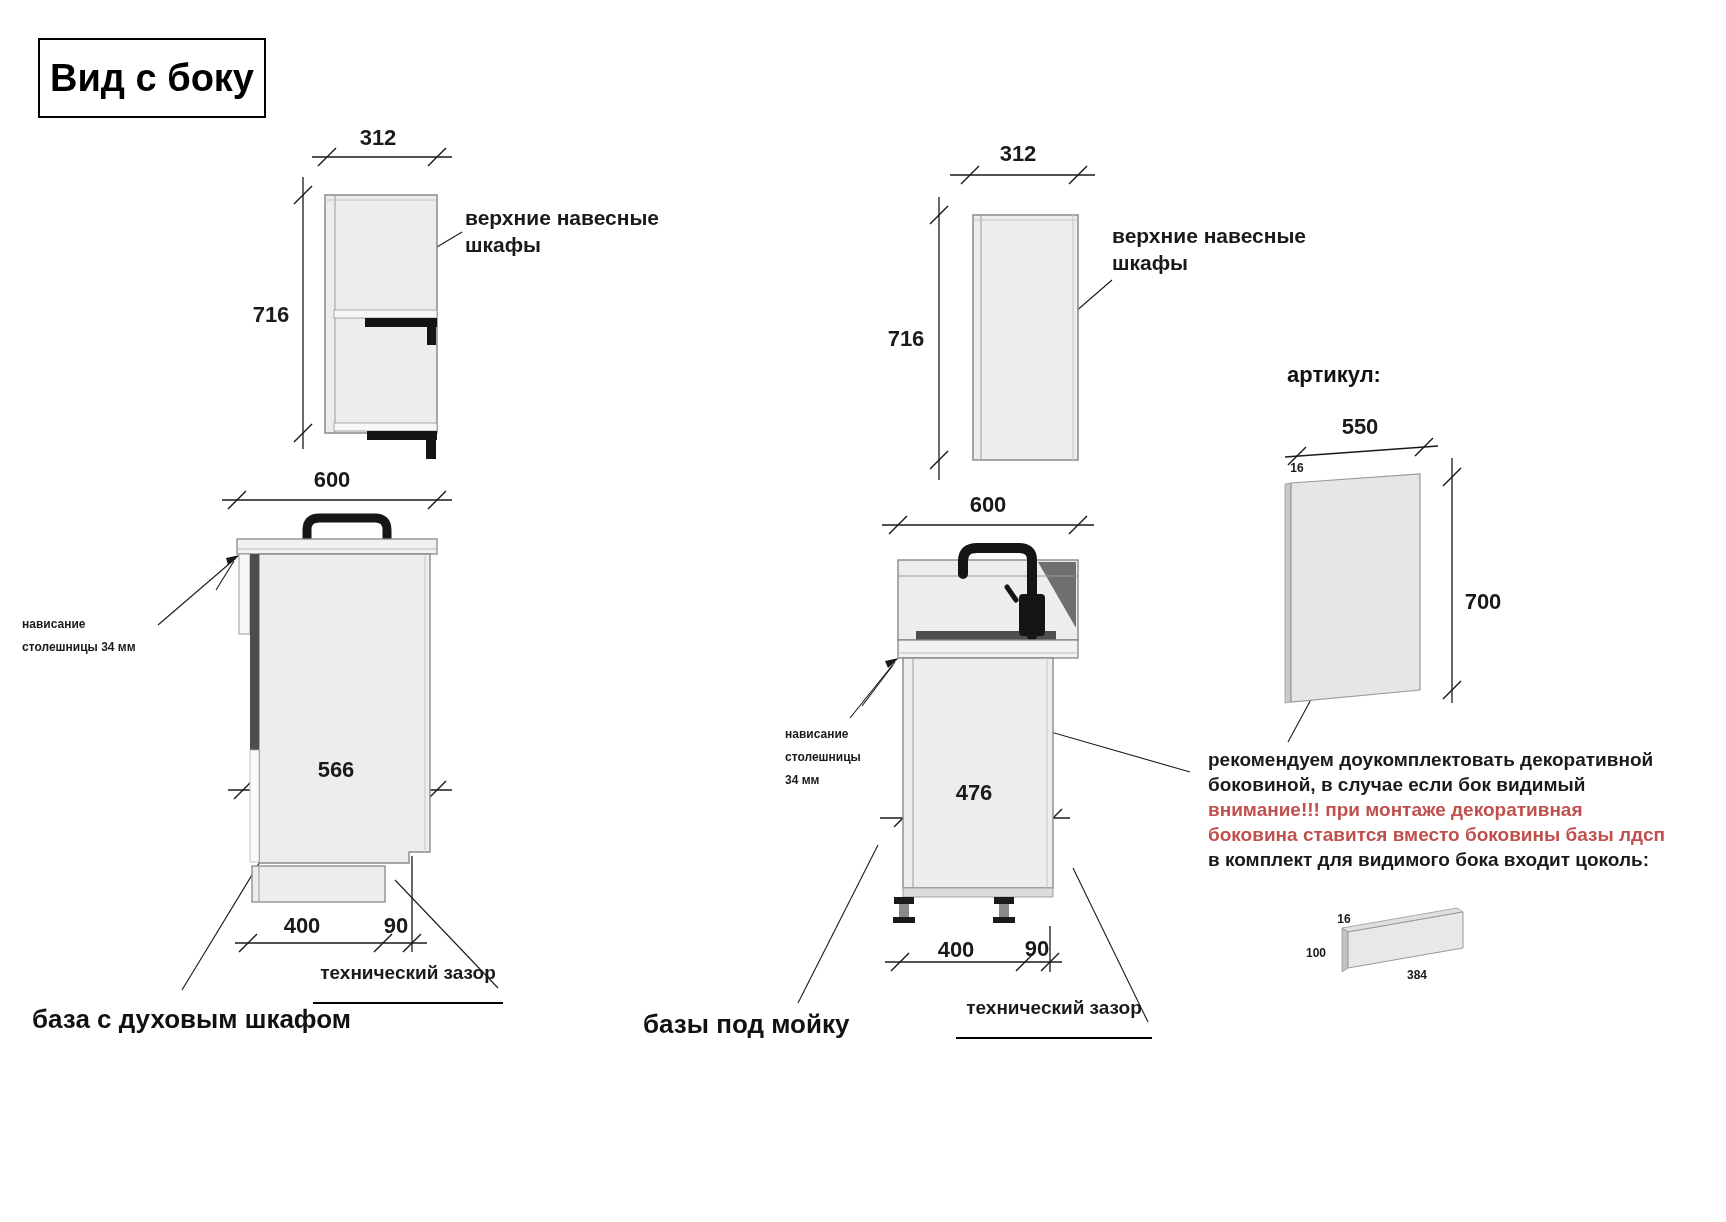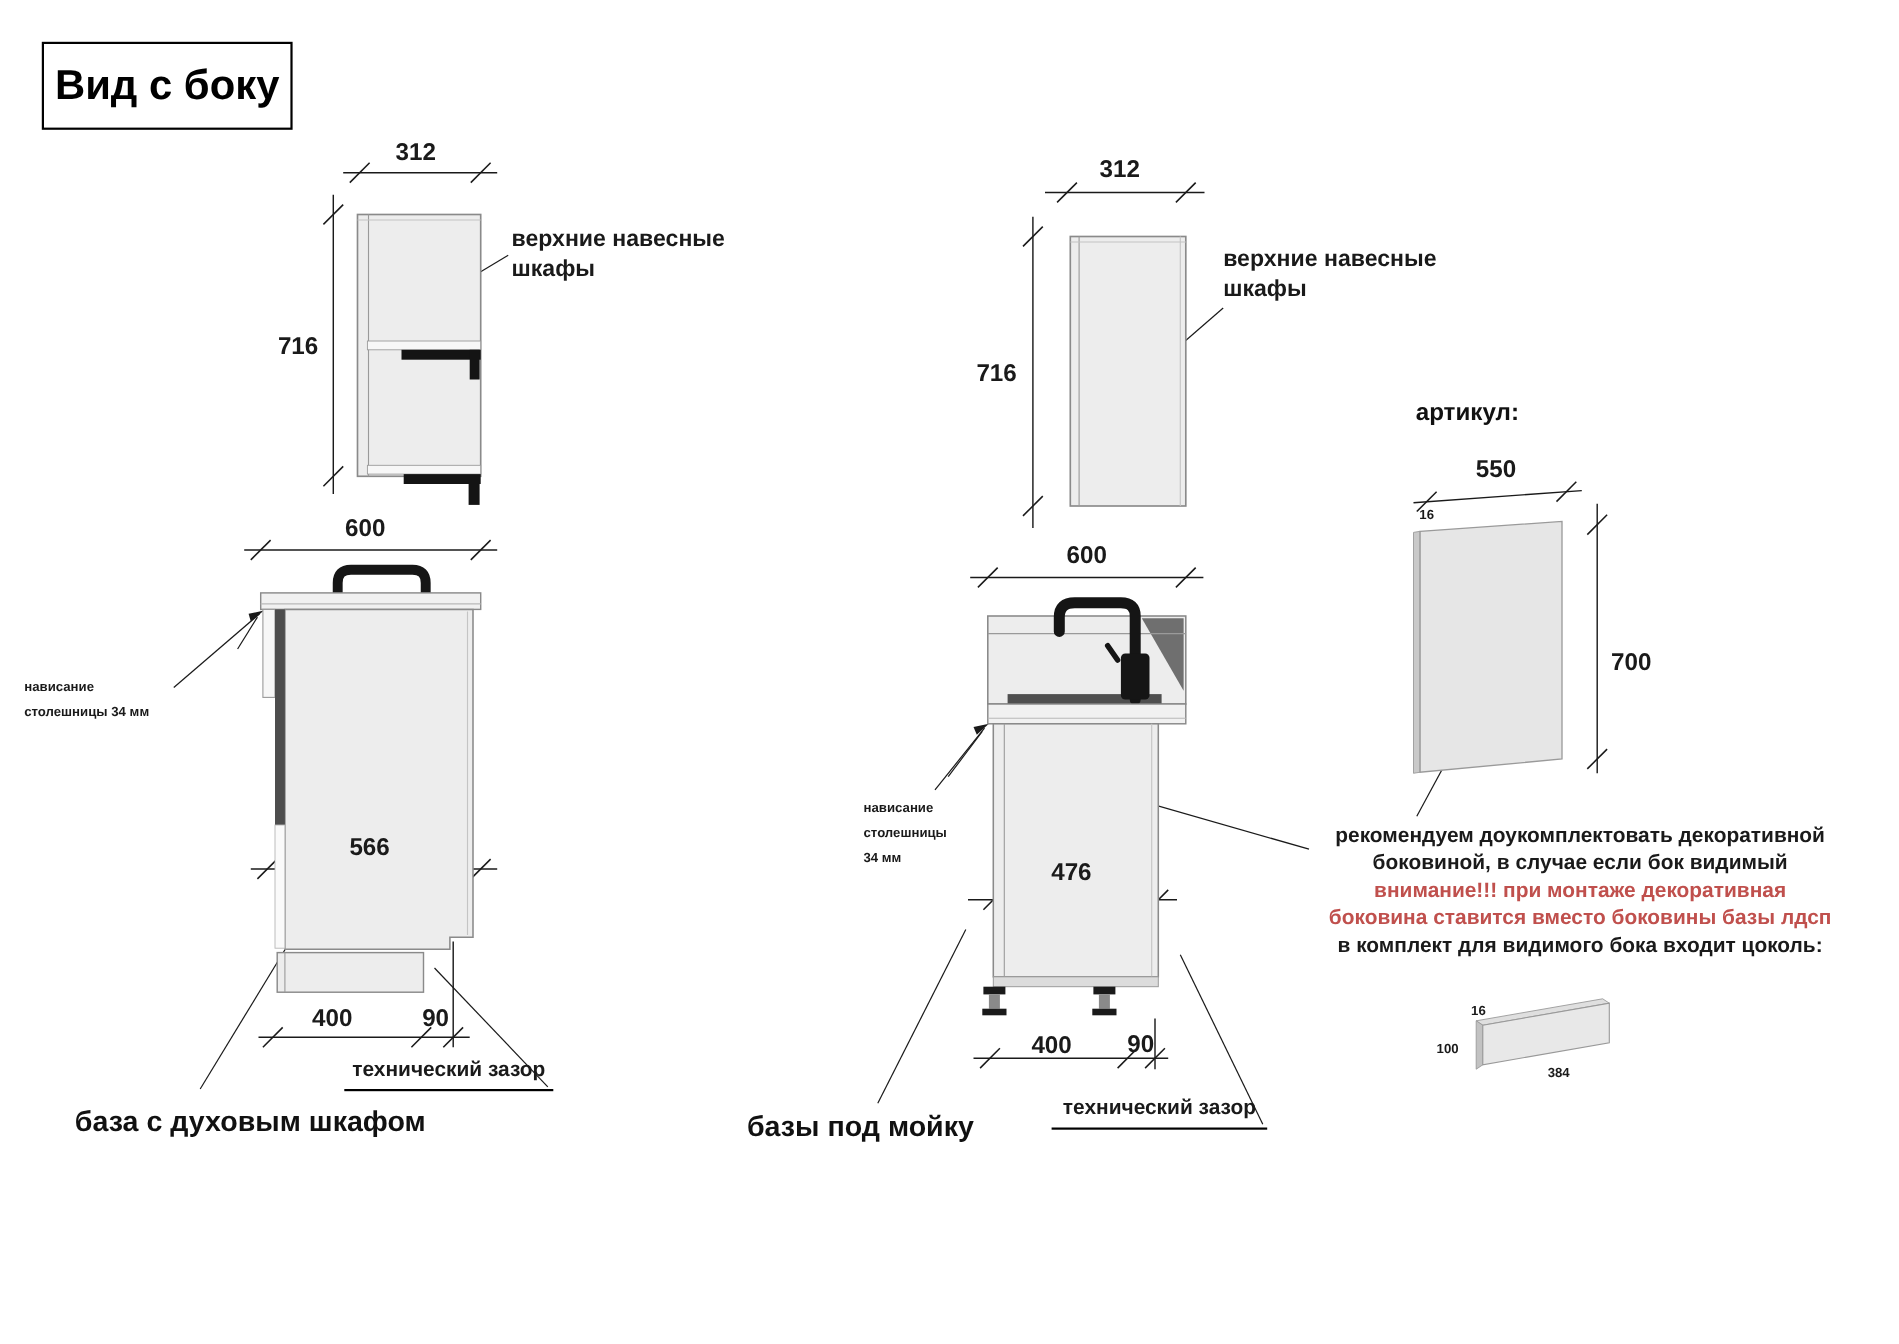--- a/index.html
+++ b/index.html
@@ -5,25 +5,25 @@
   html,body{margin:0;padding:0;background:#fff;}
   #page{position:relative;width:1726px;height:1222px;background:#ffffff;overflow:hidden;
         font-family:"Liberation Sans", sans-serif;color:#1a1a1a;}
   svg{position:absolute;left:0;top:0;}
   .dim{position:absolute;font-weight:bold;font-size:22px;white-space:nowrap;
        transform:translateX(-50%);color:#1a1a1a;}
   .dim.sm{font-size:12px;}
   .lbl{position:absolute;font-weight:bold;font-size:21px;line-height:27px;white-space:nowrap;color:#1a1a1a;}
   .lbl.oh{font-size:12px;line-height:23px;}
   .tg{position:absolute;font-weight:bold;font-size:19px;text-align:center;
-      border-bottom:2px solid #000;padding-bottom:6px;color:#1a1a1a;}
-  .big{position:absolute;font-weight:bold;font-size:26px;white-space:nowrap;color:#111;margin-left:36px;}
+      border-bottom:2px solid #000;padding-bottom:18px;color:#1a1a1a;}
+  .big{position:absolute;font-weight:bold;font-size:26px;white-space:nowrap;color:#111;}
   .title-box{position:absolute;left:38px;top:38px;width:224px;height:76px;border:2px solid #000;
       display:flex;align-items:center;justify-content:center;font-size:38px;font-weight:bold;color:#000;}
-  .note{position:absolute;left:1208px;top:747px;font-weight:bold;font-size:19px;line-height:25px;white-space:nowrap;text-align:center;}
+  .note{position:absolute;left:1208px;top:747px;font-weight:bold;font-size:19px;line-height:25px;white-space:nowrap;}
   .note div{height:25px;}
   .heading{position:absolute;font-weight:bold;font-size:22px;white-space:nowrap;color:#111;}
 </style>
 </head>
 <body>
 
 <div id="page">
 
 <svg width="1726" height="1222" viewBox="0 0 1726 1222">
   <g stroke="#1a1a1a" stroke-width="1.3" fill="none">

